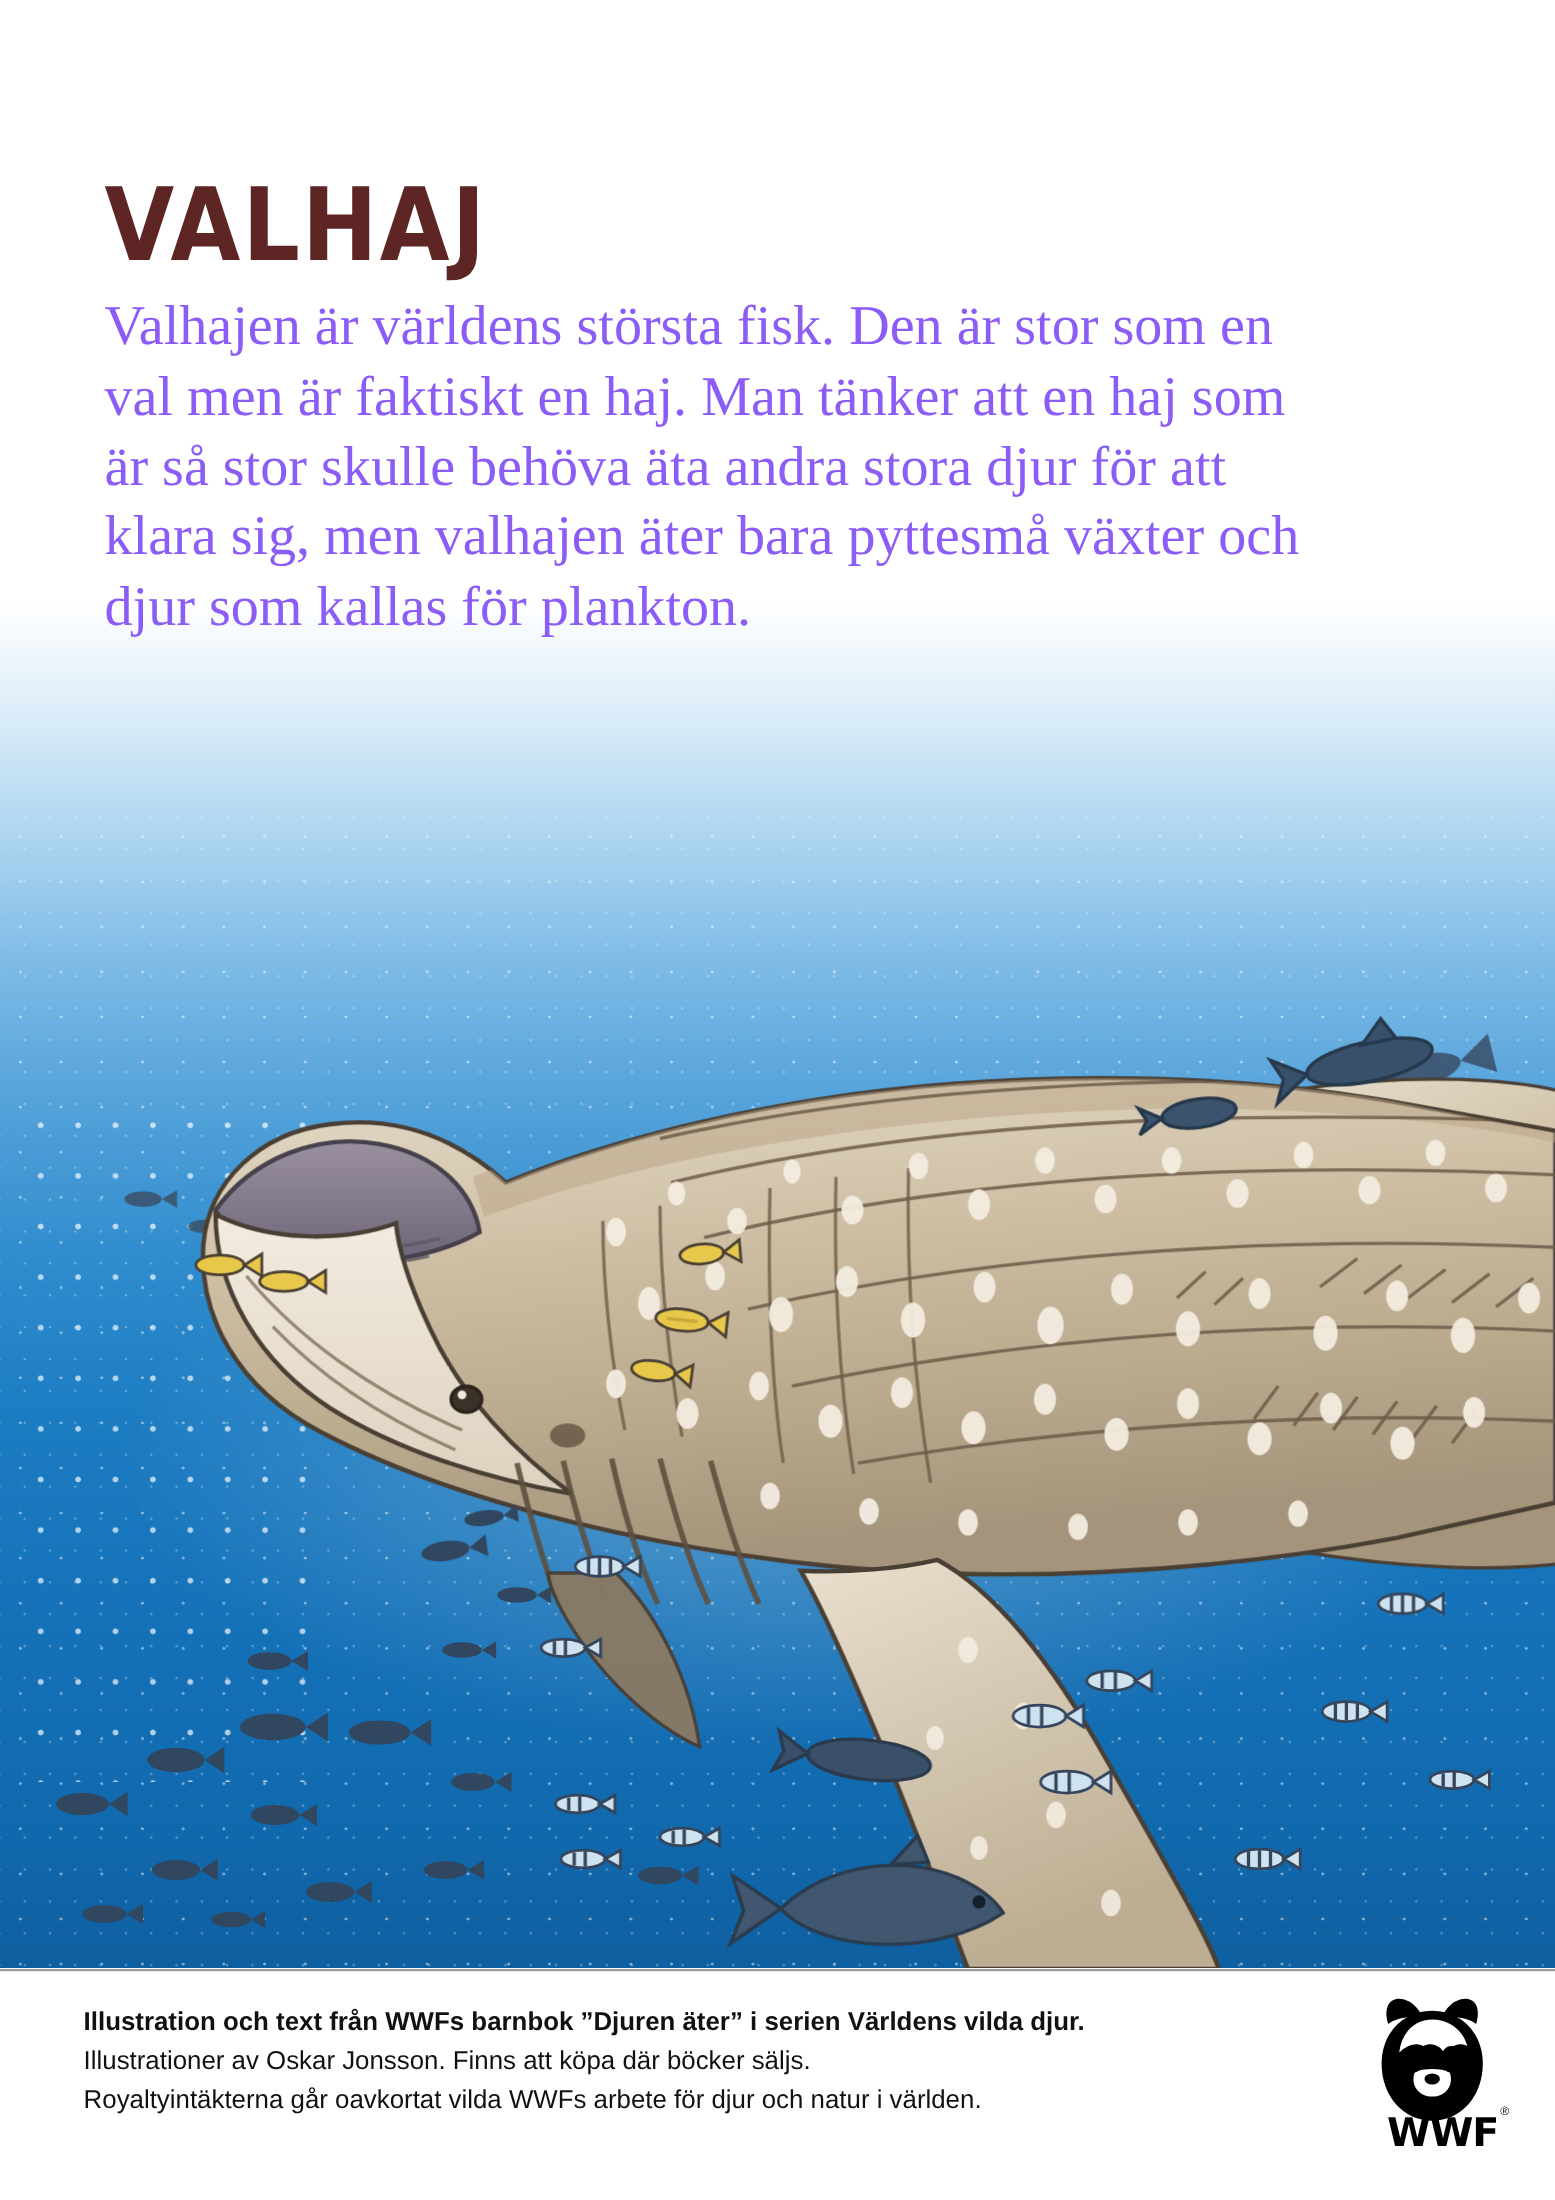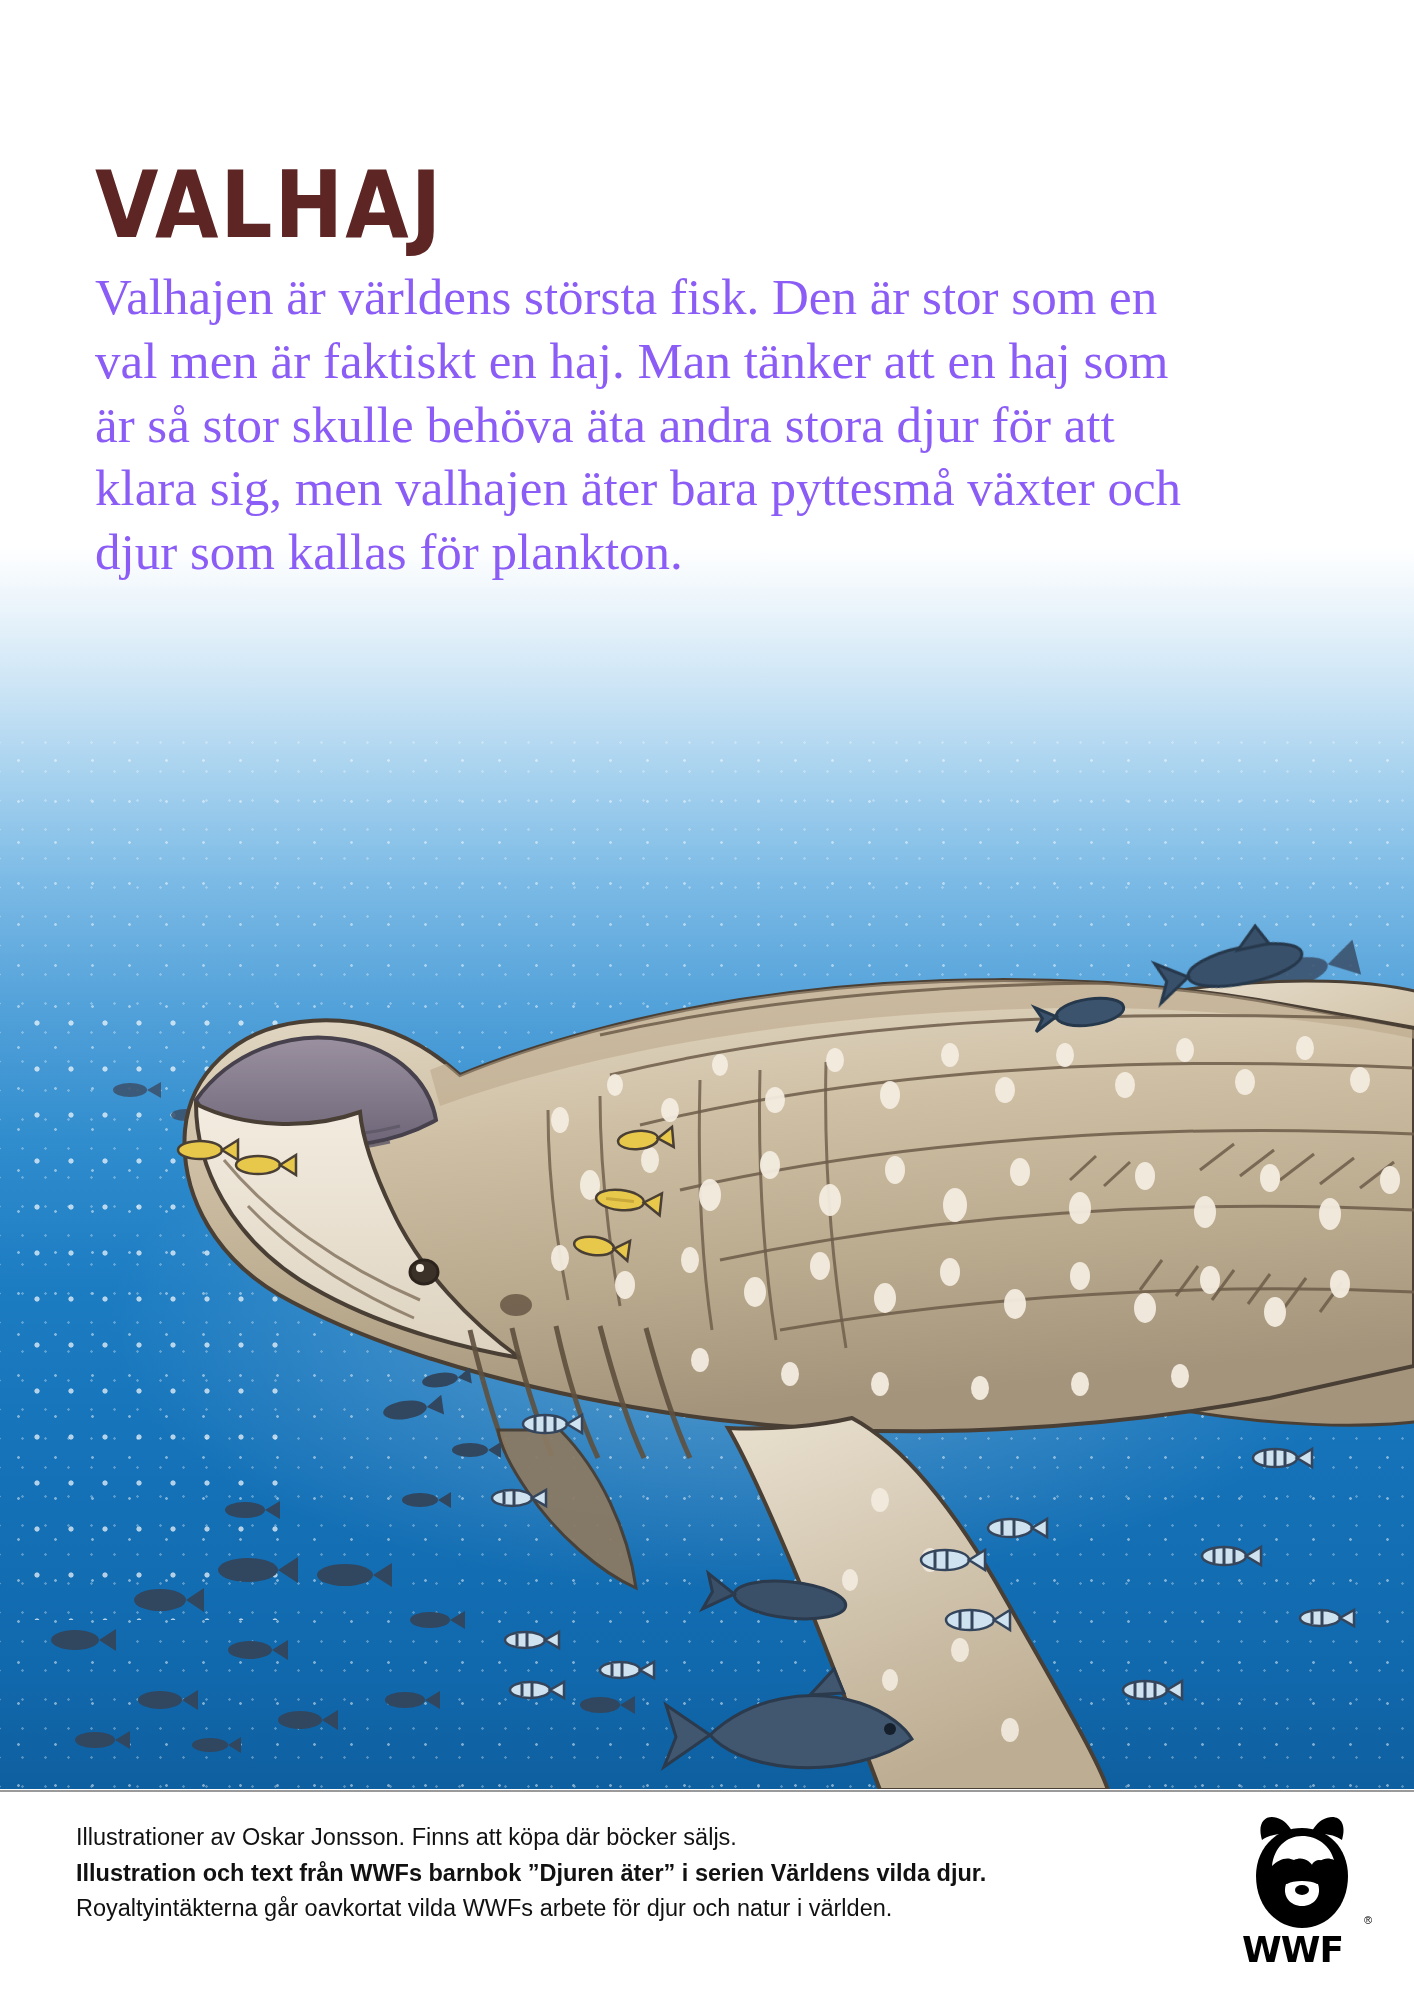--- a/index.html
+++ b/index.html
@@ -135,23 +135,23 @@
   .wwf-logo {
     position: absolute;
     right: 52px;
     top: 18px;
     width: 120px;
     height: 168px;
   }
   .wwf-word {
     position: absolute;
     left: 0;
-    bottom: 8px;
+    bottom: 18px;
     width: 120px;
-    text-align: left;
+    text-align: right;
     font-family: "DejaVu Sans", sans-serif;
     font-weight: 700;
     font-size: 36px;
     letter-spacing: -1px;
     color: #000000;
   }
   .wwf-reg {
     position: absolute;
     right: -10px;
     top: 104px;
@@ -559,22 +559,22 @@
     </svg>
 
     <div class="textblock">
       <h1 class="title">VALHAJ</h1>
       <p class="body-text">Valhajen är världens största fisk. Den är stor som en val men är faktiskt en haj. Man tänker att en haj som är så stor skulle behöva äta andra stora djur för att klara sig, men valhajen äter bara pyttesmå växter och djur som kallas för plankton.</p>
     </div>
   </div>
 
   <div class="footer">
     <div class="footer-text">
+      <div class="footer-line bold">Illustration och text från WWFs barnbok ”Djuren äter” i serien Världens vilda djur.</div>
       <div class="footer-line">Illustrationer av Oskar Jonsson. Finns att köpa där böcker säljs.</div>
-      <div class="footer-line bold">Illustration och text från WWFs barnbok ”Djuren äter” i serien Världens vilda djur.</div>
       <div class="footer-line">Royaltyintäkterna går oavkortat vilda WWFs arbete för djur och natur i världen.</div>
     </div>
 
     <div class="wwf-logo">
       <svg width="120" height="128" viewBox="0 0 120 128">
 
         <path d="M20,30 C14,10 26,2 40,10 C46,14 50,20 52,26 C42,22 28,24 20,30 Z" fill="#000"></path>
         <path d="M100,30 C106,10 94,2 80,10 C74,14 70,20 68,26 C78,22 92,24 100,30 Z" fill="#000"></path>
 
         <path d="M60,18 C86,18 106,38 106,66 C106,96 86,118 60,118 C34,118 14,96 14,66 C14,38 34,18 60,18 Z" fill="#000"></path>

